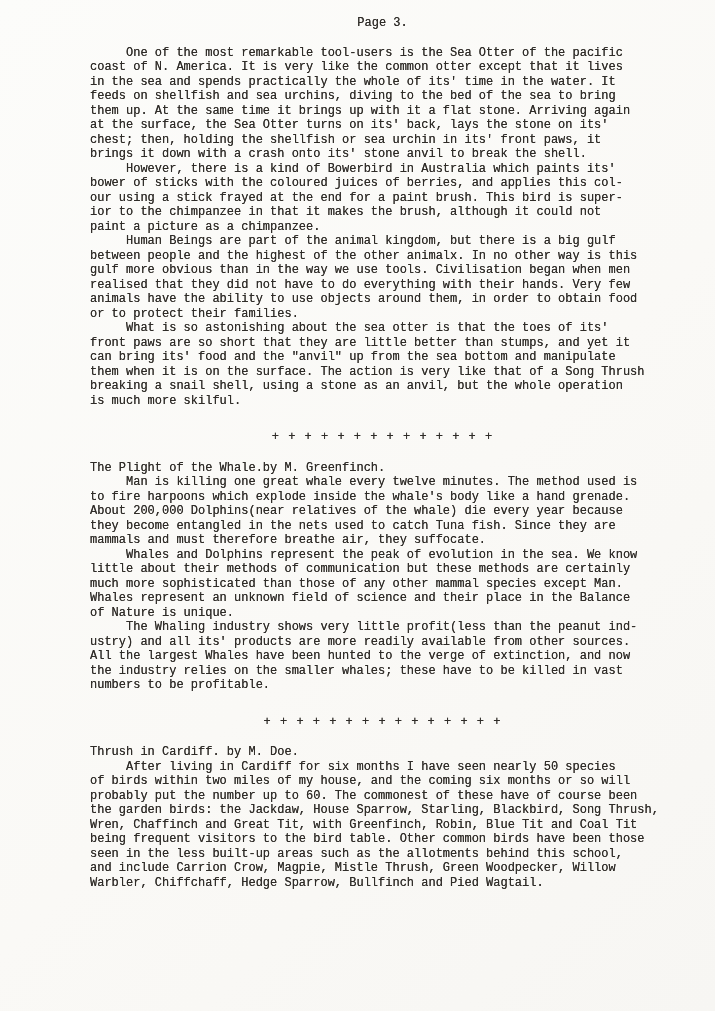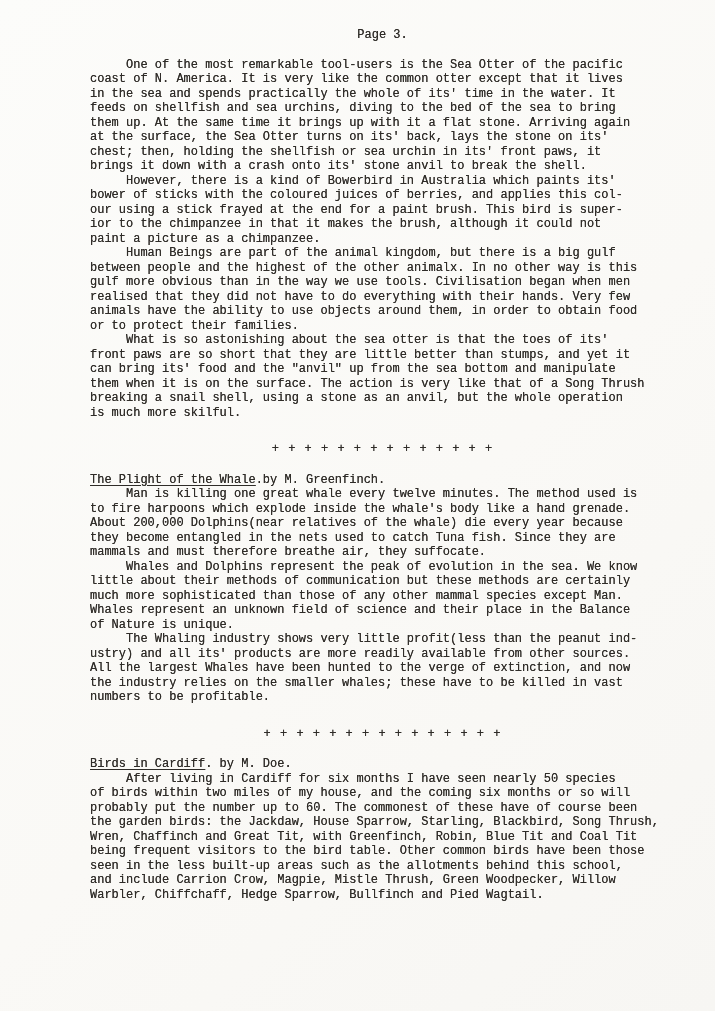--- a/index.html
+++ b/index.html
@@ -15,21 +15,21 @@
     font-family: "Liberation Mono", "DejaVu Sans Mono", monospace;
     font-size: 12px;
     line-height: 14.5px;
     color: #2f2c28;
     text-shadow: 0 0 0.5px rgba(47,44,40,0.85);
   }
   .page {
     box-sizing: border-box;
     width: 715px;
     height: 1011px;
-    padding: 28px 40px 0 90px;
+    padding: 16px 40px 0 90px;
     border-radius: 26px;
   }
   .page-header {
     text-align: center;
     margin: 0 0 15px 0;
     white-space: pre;
   }
   .para {
     margin: 0;
     white-space: pre;
@@ -38,21 +38,20 @@
     text-align: center;
     letter-spacing: 1px;
     margin: 22px 0 16px 0;
     white-space: pre;
   }
   .heading {
     margin: 0;
     white-space: pre;
   }
   .heading .title {
-    text-decoration: underline;
     text-underline-offset: 2px;
   }
 </style>
 </head>
 <body>
 
 <div class="page">
 
   <div class="page-header">Page 3.</div>
 
@@ -97,21 +96,21 @@
 Whales represent an unknown field of science and their place in the Balance
 of Nature is unique.</div>
   <div class="para">     The Whaling industry shows very little profit(less than the peanut ind-
 ustry) and all its' products are more readily available from other sources.
 All the largest Whales have been hunted to the verge of extinction, and now
 the industry relies on the smaller whales; these have to be killed in vast
 numbers to be profitable.</div>
 
   <div class="separator">+ + + + + + + + + + + + + + +</div>
 
-  <div class="heading"><span class="title">Birds in Cardiff</span><span class="byline">. by M. Doe.</span></div>
+  <div class="heading"><span class="title">Thrush in Cardiff</span><span class="byline">. by M. Doe.</span></div>
 
   <div class="para">     After living in Cardiff for six months I have seen nearly 50 species
 of birds within two miles of my house, and the coming six months or so will
 probably put the number up to 60. The commonest of these have of course been
 the garden birds: the Jackdaw, House Sparrow, Starling, Blackbird, Song Thrush,
 Wren, Chaffinch and Great Tit, with Greenfinch, Robin, Blue Tit and Coal Tit
 being frequent visitors to the bird table. Other common birds have been those
 seen in the less built-up areas such as the allotments behind this school,
 and include Carrion Crow, Magpie, Mistle Thrush, Green Woodpecker, Willow
 Warbler, Chiffchaff, Hedge Sparrow, Bullfinch and Pied Wagtail.</div>

